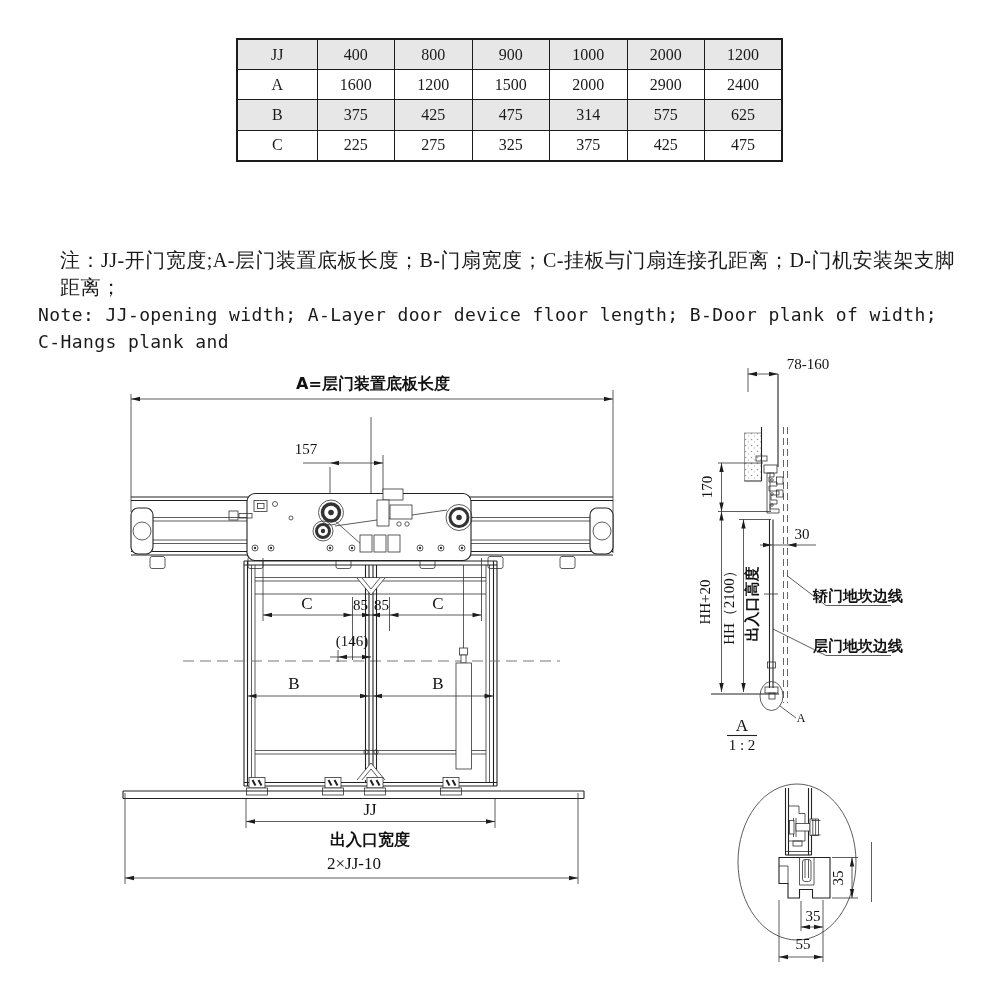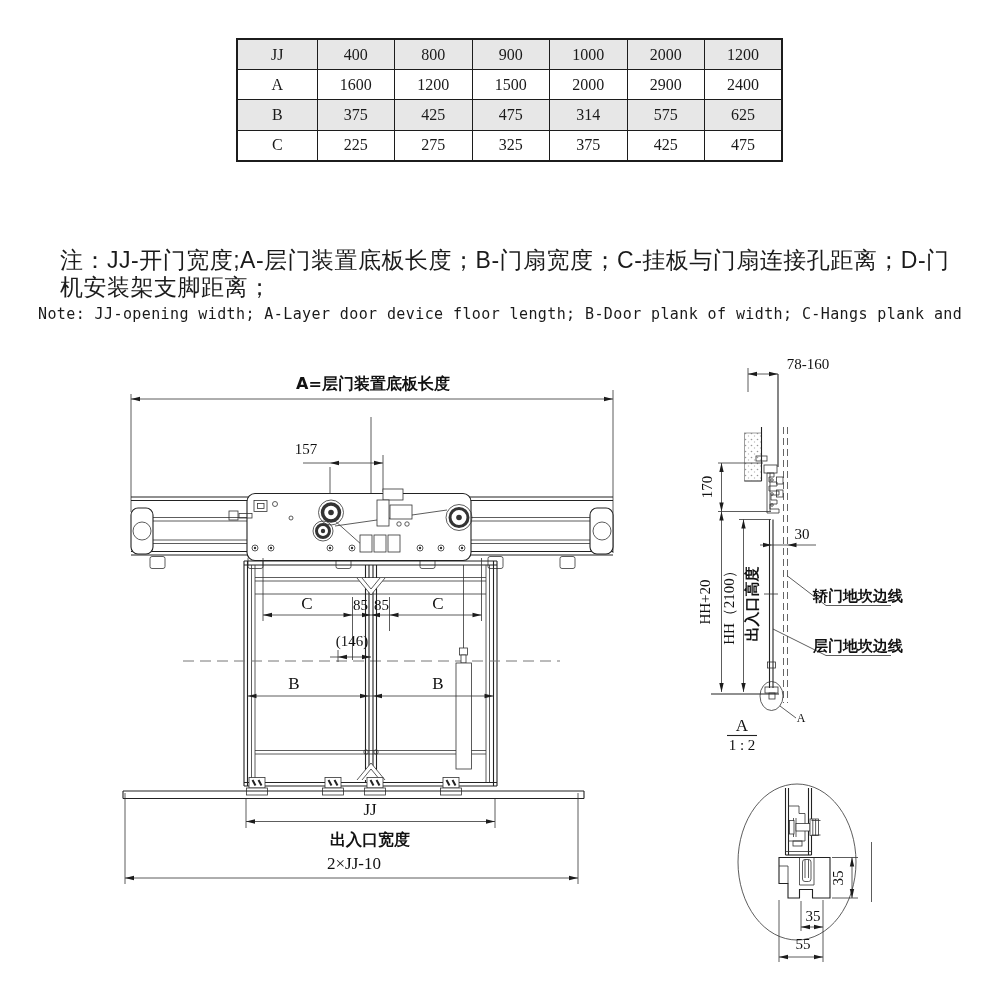--- a/index.html
+++ b/index.html
@@ -7,22 +7,22 @@
          font-family:"Liberation Serif", serif;color:#1a1a1a;}
   
   #spec-table{position:absolute;left:236px;top:38px;border-collapse:collapse;table-layout:fixed;}
   #spec-table td{border:1.6px solid #1c1c1c;text-align:center;vertical-align:middle;
                  height:29.2px;font-size:16px;font-family:"Liberation Serif", serif;padding:0;}
   #spec-table{border:2.6px solid #1c1c1c;}
   tr.shaded td{background:#e7e7e7;}
   tr.plain td{background:#ffffff;}
   
   #notes{position:absolute;left:38px;top:247px;width:930px;line-height:27px;}
-  .note-zh{font-family:Liberation Sans, sans-serif;font-size:23px;padding-left:22px;letter-spacing:0.5px;}
-  .note-en{font-family:"DejaVu Sans Mono", monospace;font-size:15px;letter-spacing:0.4px;}
+  .note-zh{font-family:Liberation Serif, serif;font-size:20px;padding-left:22px;letter-spacing:0.5px;}
+  .note-en{font-family:"DejaVu Sans Mono", monospace;font-size:18px;letter-spacing:0.4px;}
   
   #draw{position:absolute;left:0;top:0;}
   .ln  {stroke:#222;stroke-width:1.1;fill:none;}
   .tn  {stroke:#333;stroke-width:0.8;fill:none;}
   .dl  {stroke:#333;stroke-width:0.8;fill:none;}  
   .dash{stroke:#777;stroke-width:1;fill:none;stroke-dasharray:11 6;}
   .dash2{stroke:#555;stroke-width:0.9;fill:none;stroke-dasharray:7 4;}
   .ah  {fill:#1c1c1c;stroke:none;}
   .wh  {fill:#ffffff;}
   .dk  {fill:#333;}

